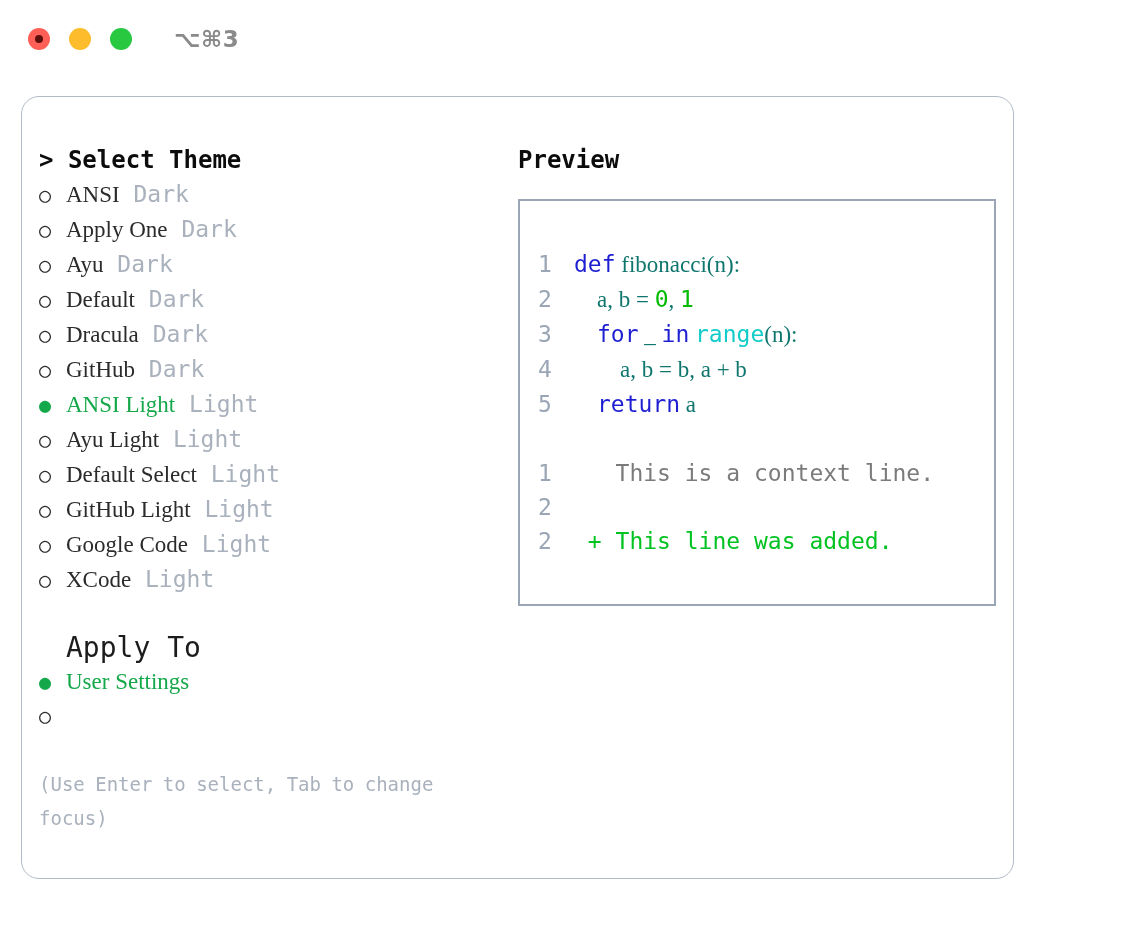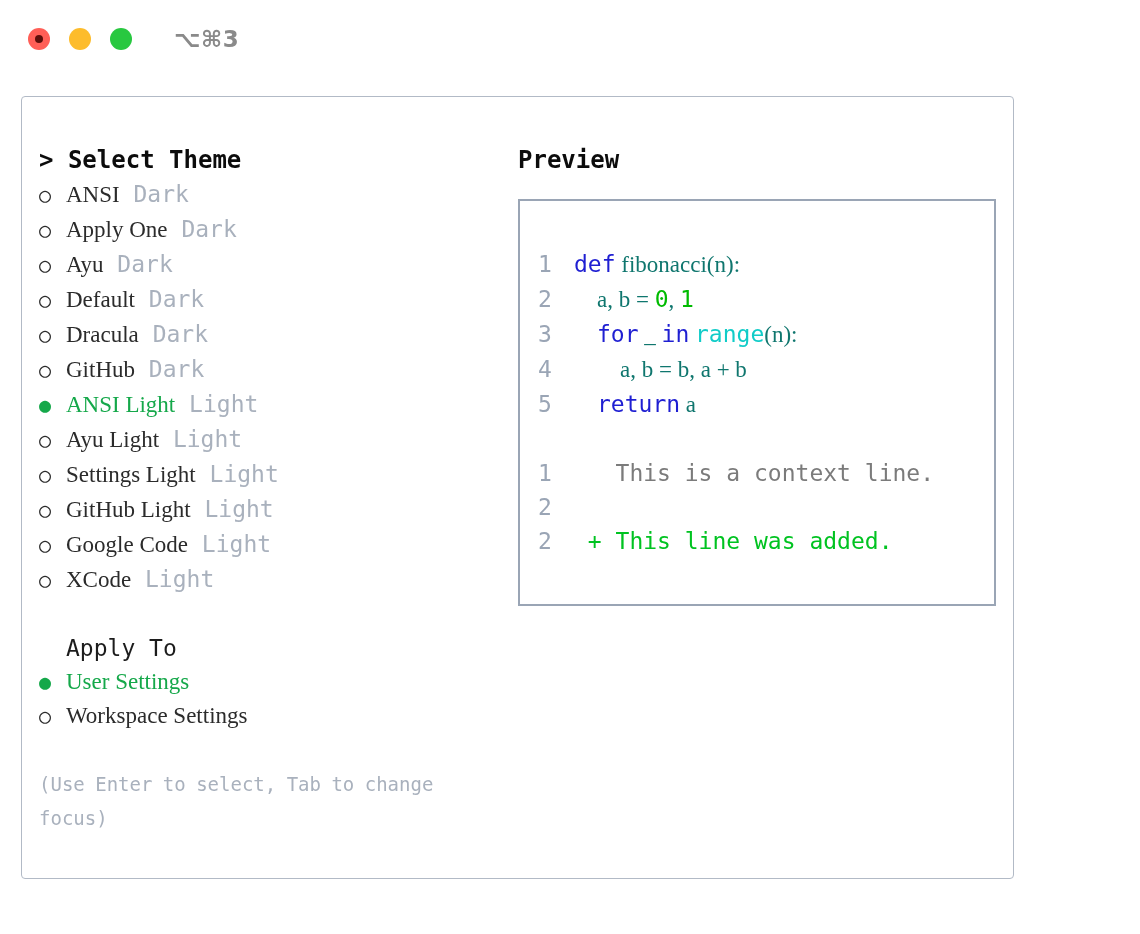--- a/index.html
+++ b/index.html
@@ -67,21 +67,21 @@
   }
 
   
   .panel {
     position: absolute;
     left: 21px;
     top: 96px;
     width: 993px;
     height: 783px;
     border: 1.6px solid #b2bac6;
-    border-radius: 4px;
+    border-radius: 18px;
     box-sizing: border-box;
     background: #ffffff;
   }
 
   .panel-inner {
     position: absolute;
     left: 0; top: 0;
     width: 100%; height: 100%;
     padding: 46px 0 0 17px;
     box-sizing: border-box;
@@ -115,21 +115,21 @@
     flex: none;
     font-size: 20px;
     color: #2b2b2b;
   }
   .row.sel .bullet { color: #15a84a; }
   .row.sel .name   { color: #15a84a; }
   .name { color: #2b2b2b; font-family: Liberation Serif, serif; }
   .variant { color: #a9b1bd; }
 
   .group-title {
-    font-size: 23px;
+    font-size: 28px;
     line-height: 34px;
     color: #1c1c1c;
     white-space: pre;
     padding-left: 27px;
   }
 
   .spacer-lg { height: 34px; }
 
   .hint {
     font-size: 19px;
@@ -199,33 +199,33 @@
 
         <div class="list" id="theme-list">
             <div class="row"><span class="bullet">○</span><span class="name">ANSI</span><span class="variant"> Dark</span></div>
             <div class="row"><span class="bullet">○</span><span class="name">Apply One</span><span class="variant"> Dark</span></div>
             <div class="row"><span class="bullet">○</span><span class="name">Ayu</span><span class="variant"> Dark</span></div>
             <div class="row"><span class="bullet">○</span><span class="name">Default</span><span class="variant"> Dark</span></div>
             <div class="row"><span class="bullet">○</span><span class="name">Dracula</span><span class="variant"> Dark</span></div>
             <div class="row"><span class="bullet">○</span><span class="name">GitHub</span><span class="variant"> Dark</span></div>
             <div class="row sel"><span class="bullet">●</span><span class="name">ANSI Light</span><span class="variant"> Light</span></div>
             <div class="row"><span class="bullet">○</span><span class="name">Ayu Light</span><span class="variant"> Light</span></div>
-            <div class="row"><span class="bullet">○</span><span class="name">Settings Light</span><span class="variant"> Light</span></div>
+            <div class="row"><span class="bullet">○</span><span class="name">Default Select</span><span class="variant"> Light</span></div>
             <div class="row"><span class="bullet">○</span><span class="name">GitHub Light</span><span class="variant"> Light</span></div>
             <div class="row"><span class="bullet">○</span><span class="name">Google Code</span><span class="variant"> Light</span></div>
             <div class="row"><span class="bullet">○</span><span class="name">XCode</span><span class="variant"> Light</span></div>
           </div>
 
         <div class="spacer-lg"></div>
 
         <div class="group-title">Apply To</div>
 
         <div class="list" id="apply-list">
             <div class="row sel"><span class="bullet">●</span><span class="name">User Settings</span></div>
-            <div class="row"><span class="bullet">○</span><span class="name">Workspace Settings</span></div>
+            <div class="row"><span class="bullet">○</span></div>
           </div>
 
         <div class="spacer-lg"></div>
 
         <div class="hint">(Use Enter to select, Tab to change focus)</div>
       </div>
 
       <div class="col-right">
 
         <div class="heading">Preview</div>

